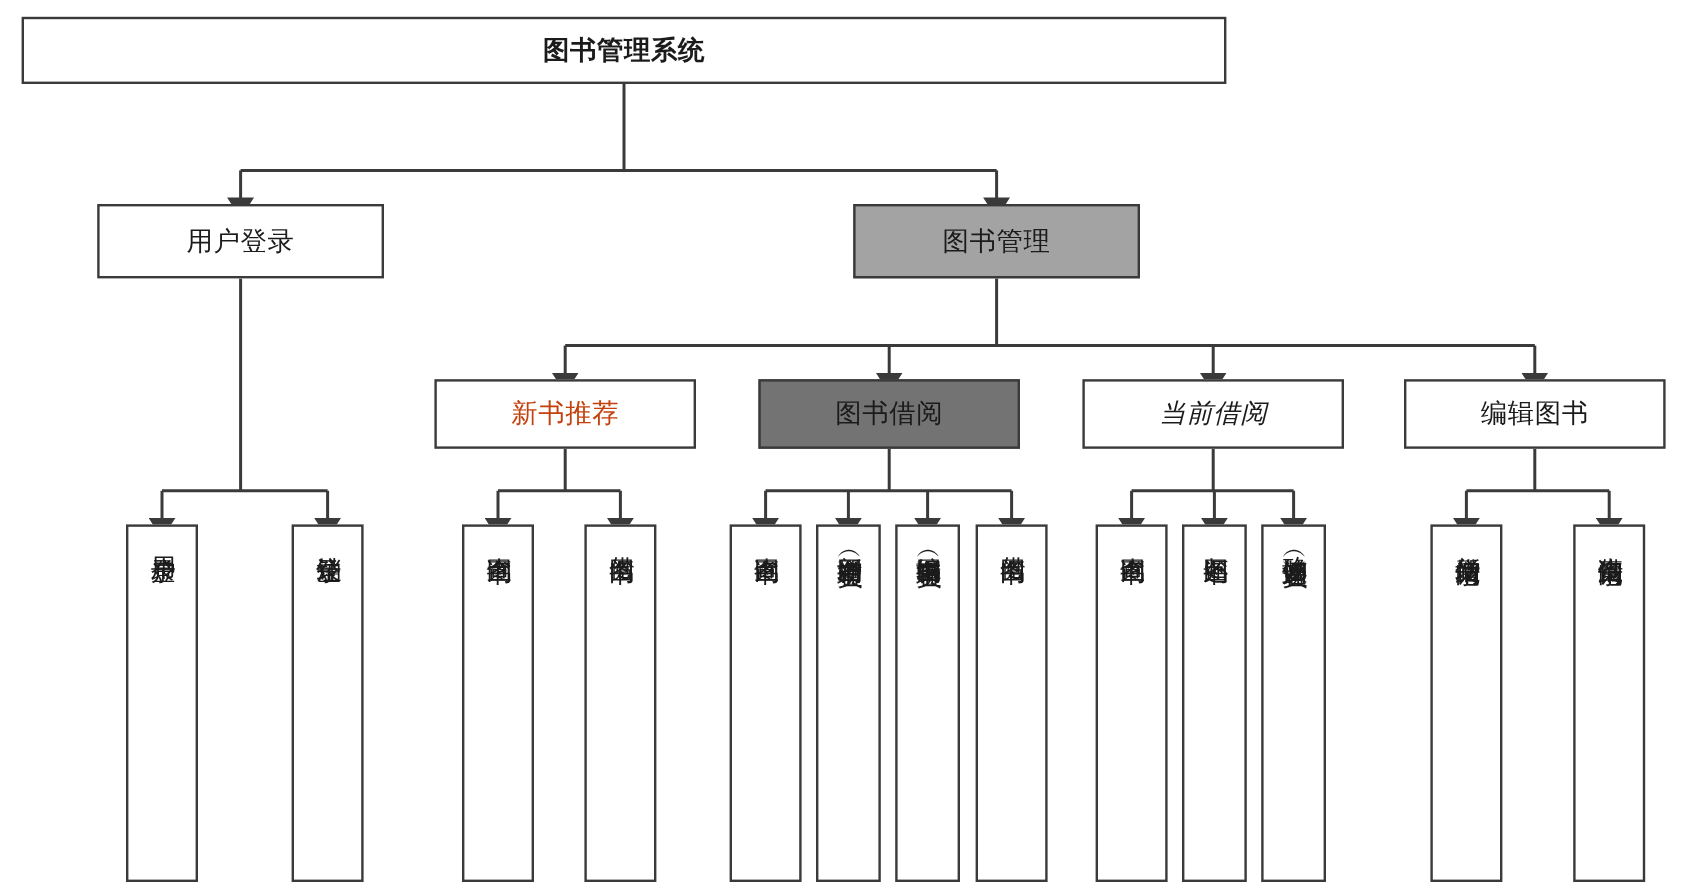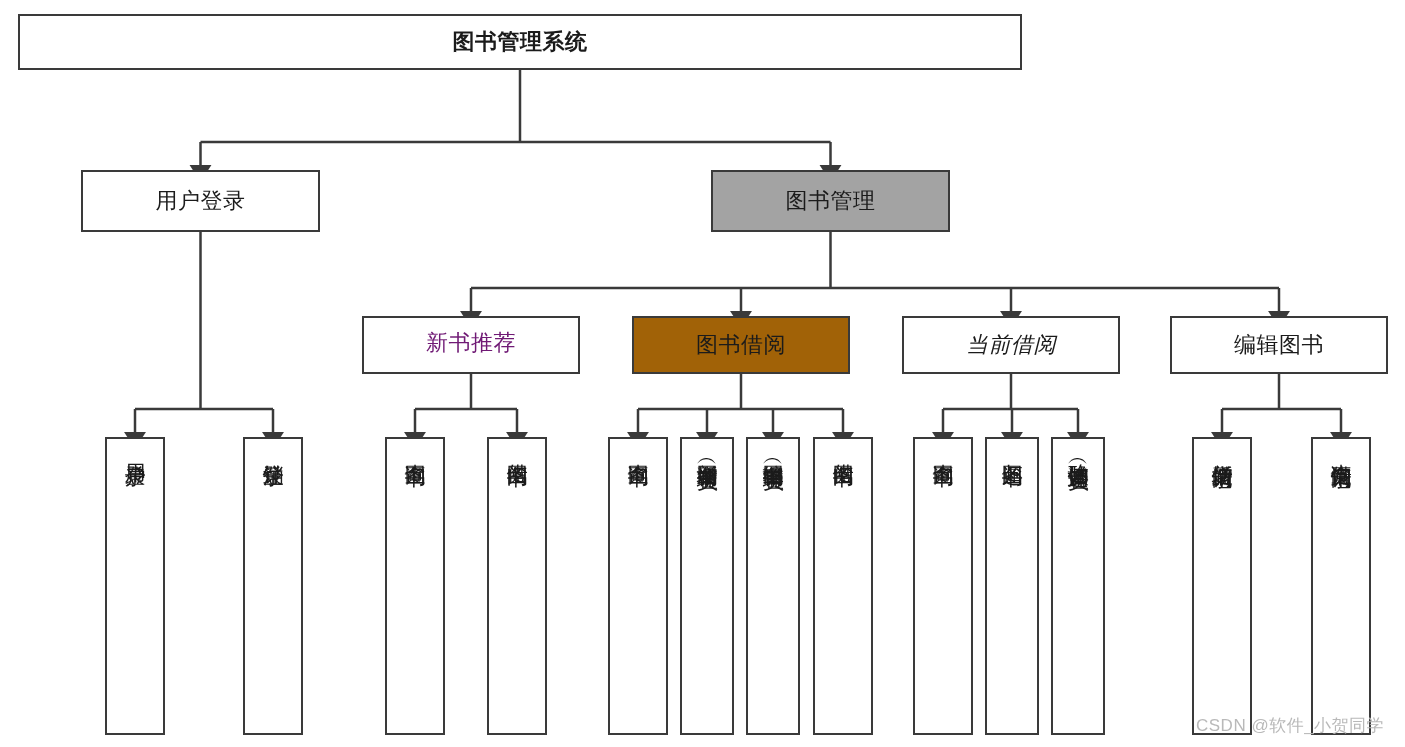--- a/index.html
+++ b/index.html
@@ -118,24 +118,24 @@
   <div id="node-layer">
       <div class="node h root" style="left: 18px; top: 14px; width: 1004px; height: 56px; border-color: rgb(58, 58, 58); background: rgb(255, 255, 255); color: rgb(27, 27, 27); font-weight: bold;">
         <span class="lbl">图书管理系统</span>
       </div>
       <div class="node h" style="left: 81px; top: 170px; width: 239px; height: 62px; border-color: rgb(58, 58, 58); background: rgb(255, 255, 255); color: rgb(27, 27, 27);">
         <span class="lbl">用户登录</span>
       </div>
       <div class="node h" style="left: 711px; top: 170px; width: 239px; height: 62px; border-color: rgb(58, 58, 58); background: #a3a3a3; color: rgb(27, 27, 27);">
         <span class="lbl">图书管理</span>
       </div>
-      <div class="node h" style="left: 362px; top: 316px; width: 218px; height: 58px; border-color: rgb(58, 58, 58); background: rgb(255, 255, 255); color: #701a75; font-family: Liberation Mono, monospace;">
+      <div class="node h" style="left: 362px; top: 316px; width: 218px; height: 58px; border-color: rgb(58, 58, 58); background: rgb(255, 255, 255); color: #c2410c;">
         <span class="lbl">新书推荐</span>
       </div>
-      <div class="node h" style="left: 632px; top: 316px; width: 218px; height: 58px; border-color: rgb(58, 58, 58); background: #a16207; color: rgb(27, 27, 27);">
+      <div class="node h" style="left: 632px; top: 316px; width: 218px; height: 58px; border-color: rgb(58, 58, 58); background: #737373; color: rgb(27, 27, 27);">
         <span class="lbl">图书借阅</span>
       </div>
       <div class="node h" style="left: 902px; top: 316px; width: 218px; height: 58px; border-color: rgb(58, 58, 58); background: rgb(255, 255, 255); color: rgb(27, 27, 27); font-style: italic;">
         <span class="lbl">当前借阅</span>
       </div>
       <div class="node h" style="left: 1170px; top: 316px; width: 218px; height: 58px; border-color: rgb(58, 58, 58); background: rgb(255, 255, 255); color: rgb(27, 27, 27);">
         <span class="lbl">编辑图书</span>
       </div>
       <div class="node v" style="left: 105px; top: 437px; width: 60px; height: 298px; border-color: rgb(58, 58, 58); background: rgb(255, 255, 255); color: rgb(27, 27, 27);">
         <span class="lbl">用户登录</span>
@@ -171,14 +171,13 @@
         <span class="lbl">确认归还（管理员）</span>
       </div>
       <div class="node v" style="left: 1192px; top: 437px; width: 60px; height: 298px; border-color: rgb(58, 58, 58); background: rgb(255, 255, 255); color: rgb(27, 27, 27);">
         <span class="lbl">新增借阅记录</span>
       </div>
       <div class="node v" style="left: 1311px; top: 437px; width: 60px; height: 298px; border-color: rgb(58, 58, 58); background: rgb(255, 255, 255); color: rgb(27, 27, 27);">
         <span class="lbl">查询借阅记录</span>
       </div>
     </div>
 
-  <div class="watermark" style="left: 1196px; top: 714px; color: rgb(185, 185, 185);">CSDN @软件_小贺同学</div>
 </div>
 
 </body></html>

